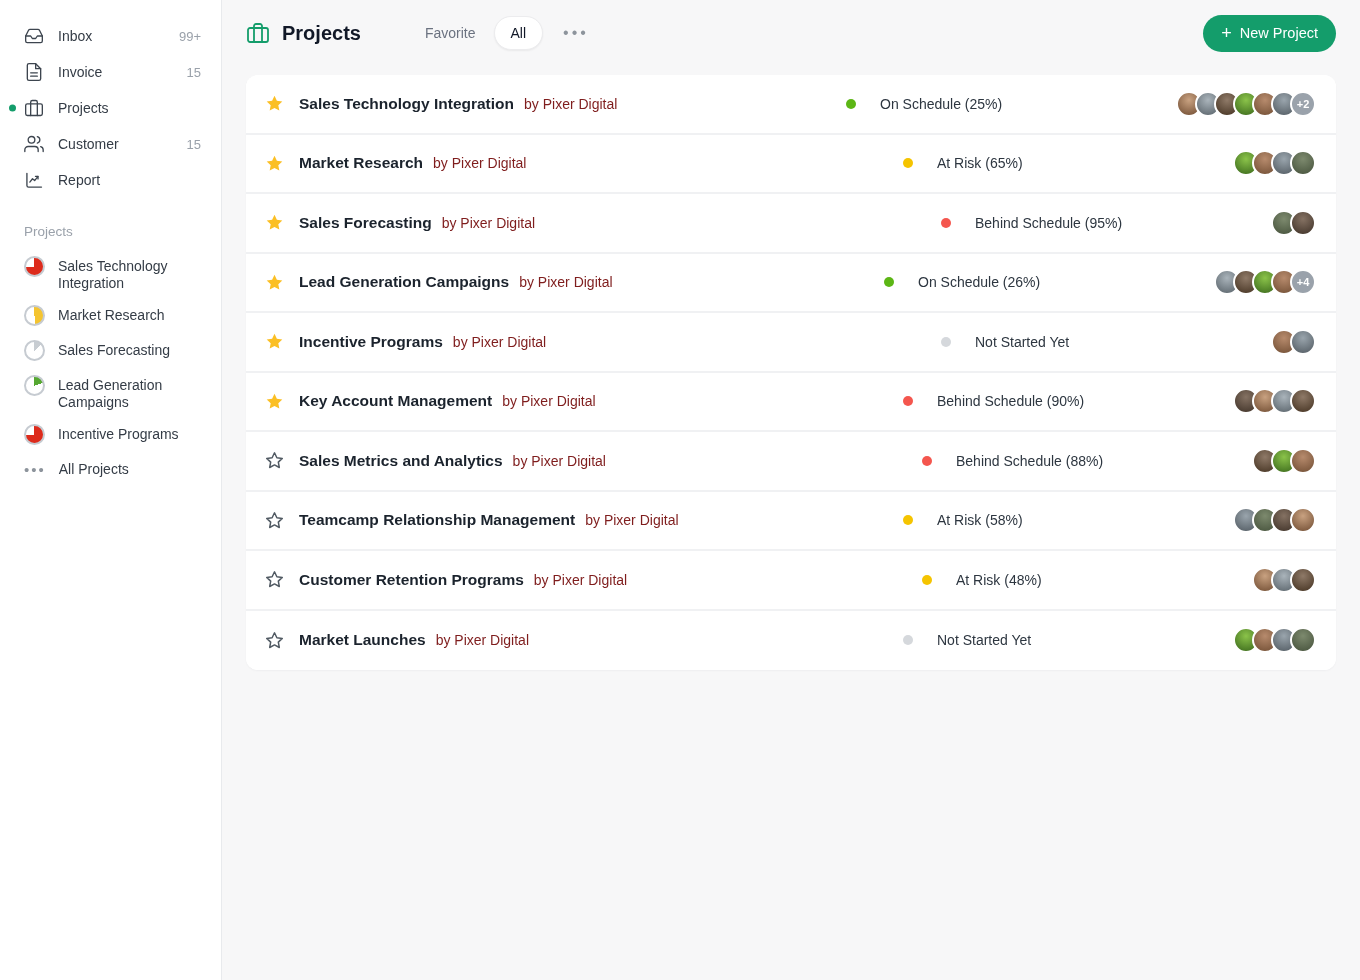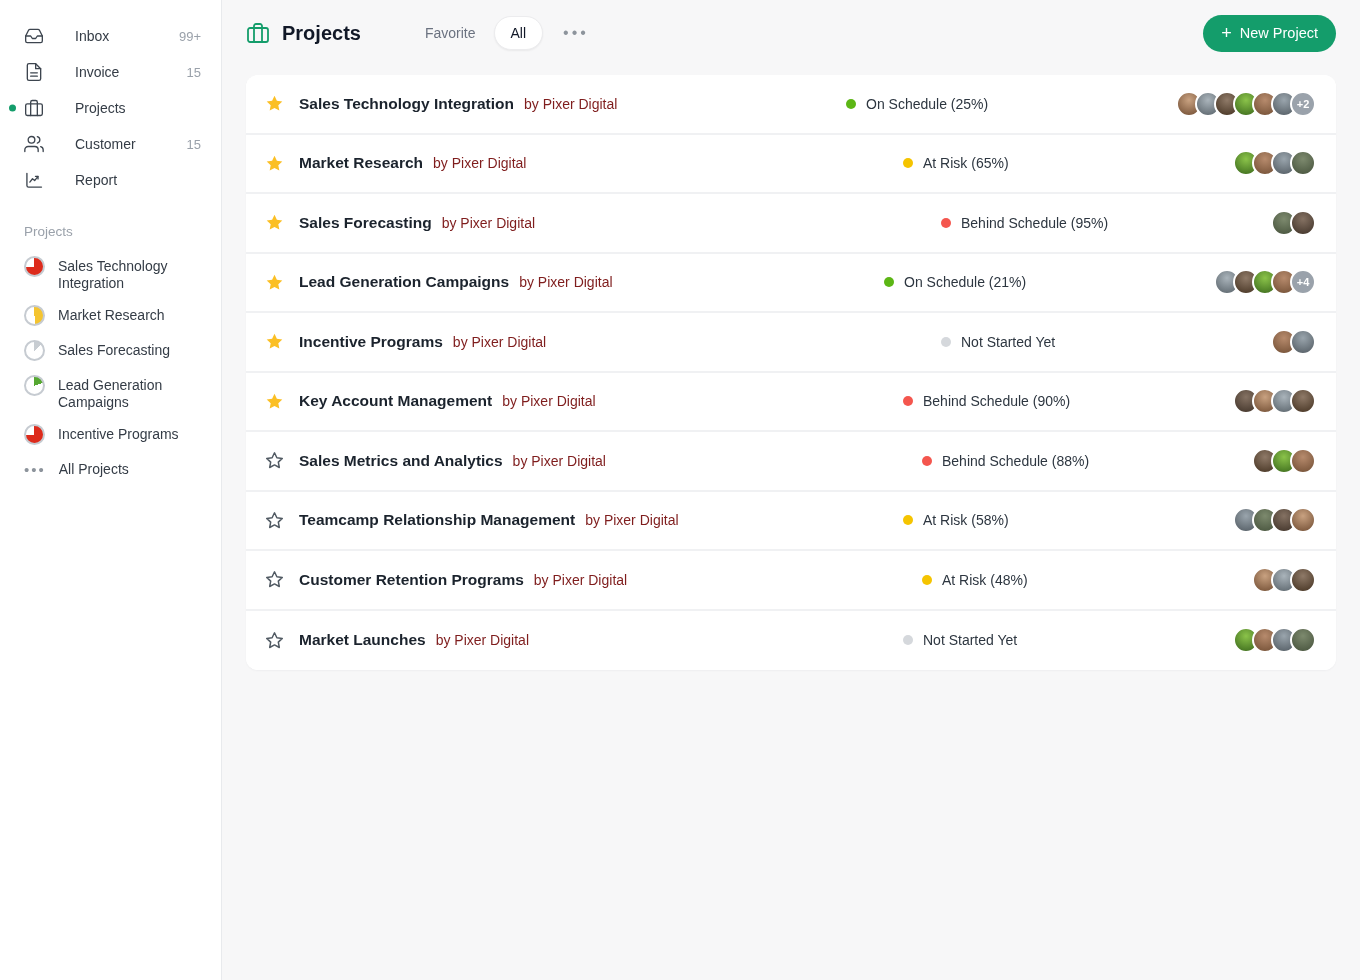--- a/index.html
+++ b/index.html
@@ -18,21 +18,21 @@
     display:flex; flex-direction:column; flex-shrink:0;
   }
   .workspace {
     display:flex; align-items:center; gap:10px;
     padding:20px 20px 14px 22px; cursor:pointer;
   }
   .workspace .ws-name { font-size:15px; font-weight:700; color:#111827; flex:1; }
   .workspace svg.chev { color:#3d454f; }
   .nav { margin-top:18px; display:flex; flex-direction:column; }
   .nav-item {
-    position:relative; display:flex; align-items:center; gap:31px;
+    position:relative; display:flex; align-items:center; gap:14px;
     height:36px; padding:0 20px 0 24px; cursor:pointer;
     font-size:14px; color:#343c46; text-decoration:none;
   }
   .nav-item .nicon { display:flex; color:#3d454f; }
   .nav-item .nlabel { flex:1; }
   .nav-item .nbadge { font-size:13px; color:#9aa1aa; }
   .active-dot {
     position:absolute; left:9px; top:50%; transform:translateY(-50%);
     width:7px; height:7px; border-radius:50%; background:var(--accent,#149d6b);
   }
@@ -95,21 +95,21 @@
   .row {
     display:flex; align-items:center; height:59.5px;
     padding:0 20px 0 14px; background:#fff; cursor:pointer;
     border-bottom:2px solid #f0f1f3;
   }
   .row:last-child { border-bottom:none; }
   .star-btn { border:none; background:none; cursor:pointer; display:flex; padding:4px; margin-right:10px; }
   .row-title { font-size:15.5px; font-weight:700; color:#1b232d; white-space:nowrap; }
   .row-by { font-size:14px; color:#7f1d1d; margin-left:10px; white-space:nowrap; }
   .row-left { flex:1; display:flex; align-items:baseline; min-width:0; }
-  .row-status { width:330px; flex-shrink:0; display:flex; align-items:center; gap:10px; font-size:14px; color:#2d3640; }
+  .row-status { width:330px; flex-shrink:0; display:flex; align-items:center; gap:24px; font-size:14px; color:#2d3640; }
   .status-dot { width:10px; height:10px; border-radius:50%; flex-shrink:0; }
   .avatar-stack { margin-left:auto; display:flex; align-items:center; }
   .avatar {
     width:26px; height:26px; border-radius:50%;
     border:2px solid #fff; margin-left:-7px; flex-shrink:0;
   }
   .avatar:first-child { margin-left:0; }
   .avatar.extra {
     background:#9aa2ab; color:#fff; font-size:11px; font-weight:700;
     display:flex; align-items:center; justify-content:center;
@@ -309,21 +309,21 @@
           <svg width="21" height="21" viewBox="0 0 24 24" stroke-linejoin="round" stroke-linecap="round">
             <path d="M12 3.2l2.7 5.6 6.2.8-4.55 4.3 1.15 6.1L12 17.1 6.5 20l1.15-6.1L3.1 9.6l6.2-.8z" fill="#fbbf24" stroke="none"></path>
           </svg>
         </button>
       <div class="row-left">
         <span class="row-title">Lead Generation Campaigns</span>
         <span class="row-by">by Pixer Digital</span>
       </div>
       <div class="row-status">
         <span class="status-dot" style="background: rgb(92, 182, 21);"></span>
-        <span>On Schedule (21%)</span>
+        <span>On Schedule (26%)</span>
       </div>
       <div class="avatar-stack">
           <span class="avatar" style="background: radial-gradient(circle at 50% 32%, rgb(170, 180, 187), rgb(86, 96, 103));"></span>
           <span class="avatar" style="background: radial-gradient(circle at 50% 32%, rgb(143, 122, 104), rgb(66, 48, 31));"></span>
           <span class="avatar" style="background: radial-gradient(circle at 50% 32%, rgb(139, 195, 74), rgb(56, 102, 26));"></span>
           <span class="avatar" style="background: radial-gradient(circle at 50% 32%, rgb(183, 139, 109), rgb(111, 76, 50));"></span>
           <span class="avatar extra" style="background: rgb(154, 162, 171);">+4</span>
         </div>
     </div>
 

